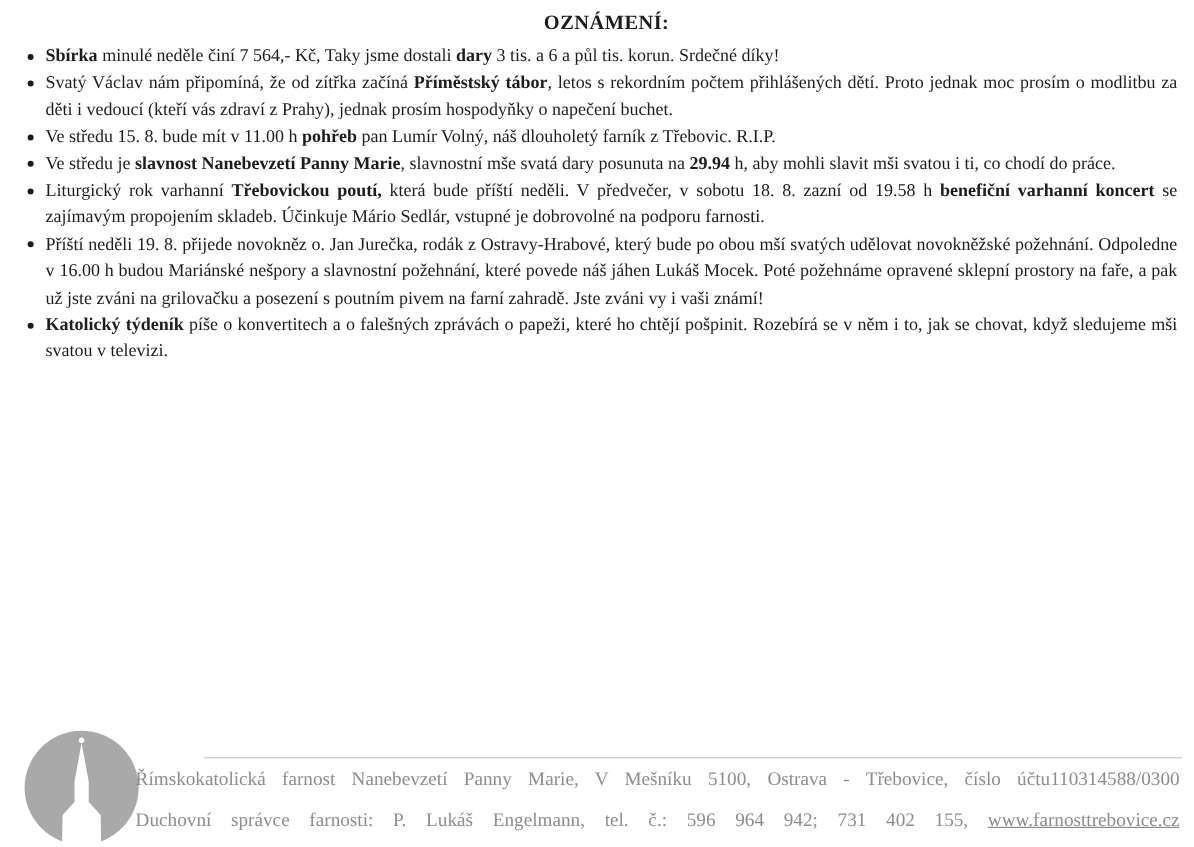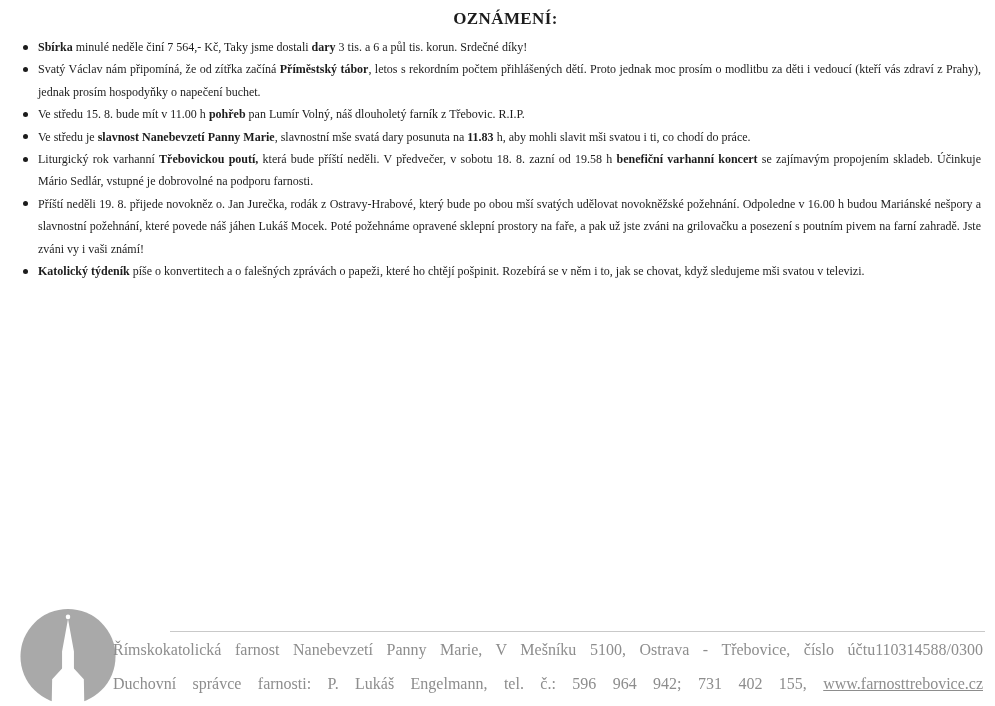--- a/index.html
+++ b/index.html
@@ -24,21 +24,21 @@
     font-weight:bold;
     letter-spacing:0.4px;
   }
   .content{
     padding:0 14px 0 0;
   }
   .bullet-item{
     position:relative;
     margin-left:22px;
     padding-left:16px;
-    font-size:12px;
+    font-size:15px;
     line-height:22.4px;
     text-align:justify;
     font-family:Liberation Serif, serif;
   }
   .bullet-item .dot{
     position:absolute;
     left:1px;top:8.5px;
     width:5px;height:5px;
     border-radius:50%;
     background:var(--ink);
@@ -77,21 +77,21 @@
 <body>
 
 <div class="page">
 
   <h1 class="doc-title">OZNÁMENÍ:</h1>
 
   <div class="content">
       <div class="bullet-item"><span class="dot"></span><strong>Sbírka</strong><span> minulé neděle činí 7 564,- Kč, Taky jsme dostali </span><strong>dary</strong><span> 3 tis. a 6 a půl tis. korun. Srdečné díky!</span></div>
       <div class="bullet-item"><span class="dot"></span><span>Svatý Václav nám připomíná, že od zítřka začíná </span><strong>Příměstský tábor</strong><span>, letos s rekordním počtem přihlášených dětí. Proto jednak moc prosím o modlitbu za děti i vedoucí (kteří vás zdraví z Prahy), jednak prosím hospodyňky o napečení buchet.</span></div>
       <div class="bullet-item"><span class="dot"></span><span>Ve středu 15. 8. bude mít v 11.00 h </span><strong>pohřeb</strong><span> pan Lumír Volný, náš dlouholetý farník z Třebovic. R.I.P.</span></div>
-      <div class="bullet-item"><span class="dot"></span><span>Ve středu je </span><strong>slavnost Nanebevzetí Panny Marie</strong><span>, slavnostní mše svatá dary posunuta na </span><strong>11.83</strong><span> h, aby mohli slavit mši svatou i ti, co chodí do práce.</span></div>
+      <div class="bullet-item"><span class="dot"></span><span>Ve středu je </span><strong>slavnost Nanebevzetí Panny Marie</strong><span>, slavnostní mše svatá dary posunuta na </span><strong>29.94</strong><span> h, aby mohli slavit mši svatou i ti, co chodí do práce.</span></div>
       <div class="bullet-item"><span class="dot"></span><span>Liturgický rok varhanní </span><strong>Třebovickou poutí,</strong><span> která bude příští neděli. V předvečer, v sobotu 18. 8. zazní od 19.58 h </span><strong>benefiční varhanní koncert</strong><span> se zajímavým propojením skladeb. Účinkuje Mário Sedlár, vstupné je dobrovolné na podporu farnosti.</span></div>
       <div class="bullet-item"><span class="dot"></span><span>Příští neděli 19. 8. přijede novokněz o. Jan Jurečka, rodák z Ostravy-Hrabové, který bude po obou mší svatých udělovat novokněžské požehnání. Odpoledne v 16.00 h budou Mariánské nešpory a slavnostní požehnání, které povede náš jáhen Lukáš Mocek. Poté požehnáme opravené sklepní prostory na faře, a pak už jste zváni na grilovačku a posezení s poutním pivem na farní zahradě. Jste zváni vy i vaši známí!</span></div>
       <div class="bullet-item"><span class="dot"></span><strong>Katolický týdeník</strong><span> píše o konvertitech a o falešných zprávách o papeži, které ho chtějí pošpinit. Rozebírá se v něm i to, jak se chovat, když sledujeme mši svatou v televizi.</span></div>
     </div>
 
   <svg class="footer-logo" viewBox="0 0 100 100" aria-hidden="true">
     <circle cx="50" cy="50" r="48" fill="#a9a9a9"></circle>
     <g fill="#ffffff">
       <circle cx="50" cy="10" r="2.3"></circle>
       <path d="M50 12 L56 45 L56 62 L66 73 L66.5 100 L33.5 100 L34 73 L44 62 L44 45 Z"></path>

